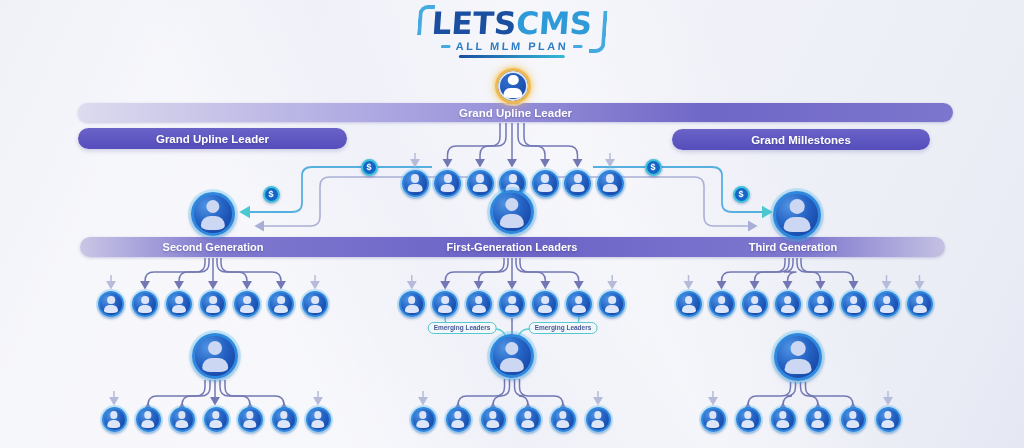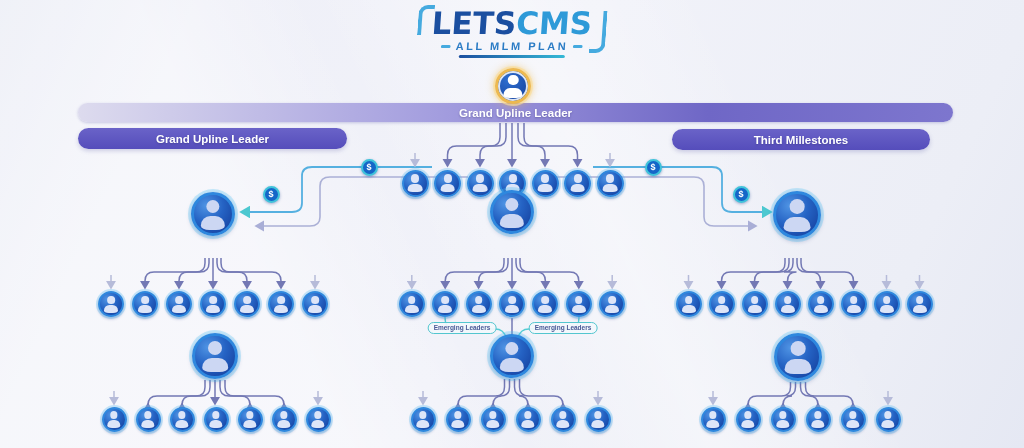--- a/index.html
+++ b/index.html
@@ -162,23 +162,28 @@
     <div class="logo-underline"></div>
   </div>
 
   <div class="banner-top">
     <span>Grand Upline Leader</span>
   </div>
   <div class="pill pill-left">
     <span>Grand Upline Leader</span>
   </div>
   <div class="pill pill-right">
-    <span>Third Millestones</span>
-  </div>
-
+    <span>Grand Millestones</span>
+  </div>
+
+  <div class="gen-bar">
+    <span class="gb-label" style="left:133px">Second Generation</span>
+    <span class="gb-label" style="left:432px">First-Generation Leaders</span>
+    <span class="gb-label" style="left:713px">Third Generation</span>
+  </div>
 
   <div class="elabel" style="left:462px;top:322px">Emerging Leaders</div>
   <div class="elabel" style="left:563px;top:322px">Emerging Leaders</div>
 
   <div class="layer" id="iconLayer">
       <div class="picon" style="left: 401.5px; top: 169.5px; width: 27px; height: 27px;">
         <span class="pg"></span>
       </div>
       <div class="picon" style="left: 434px; top: 169.5px; width: 27px; height: 27px;">
         <span class="pg"></span>

